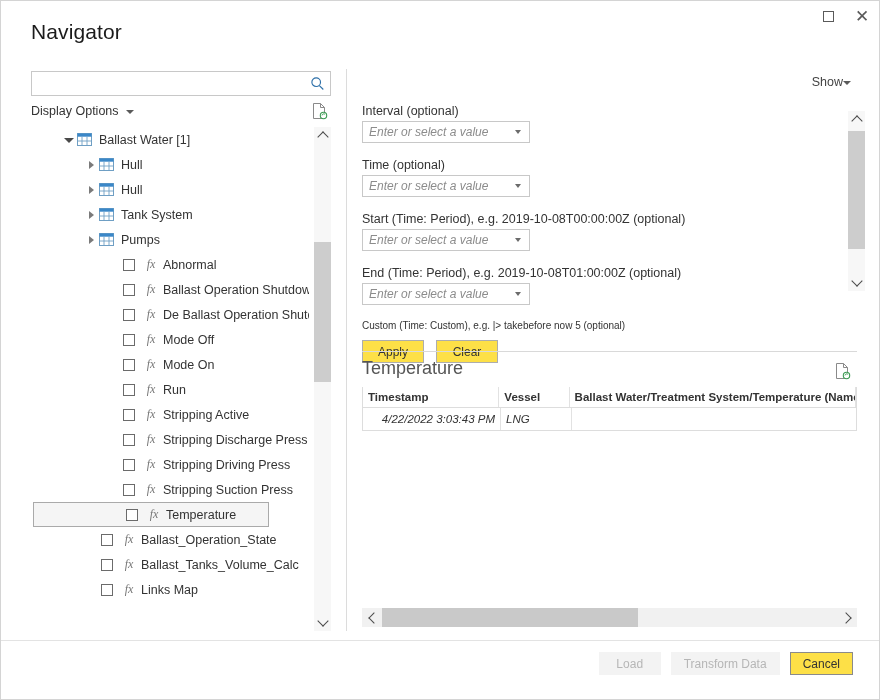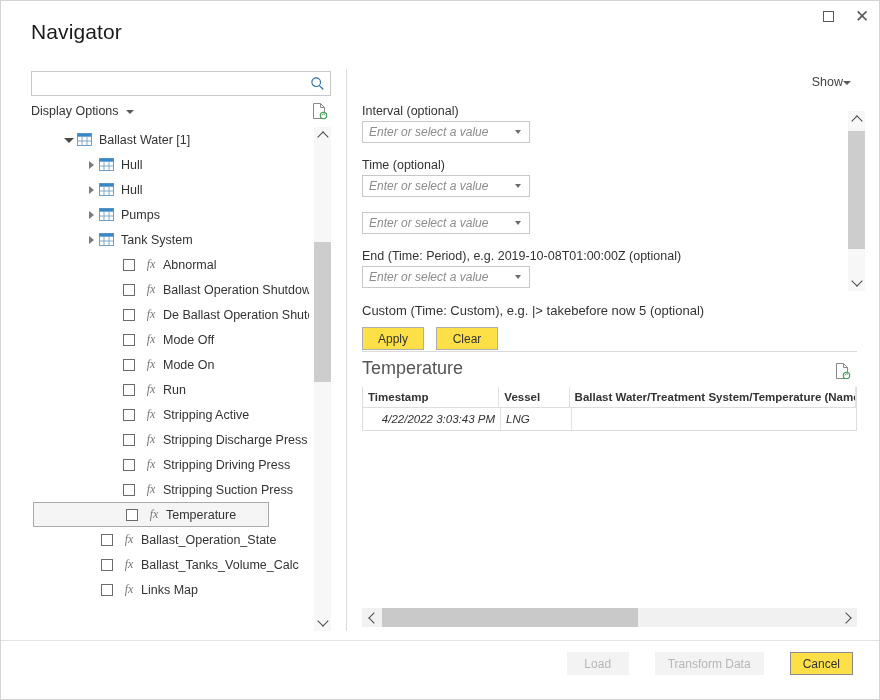--- a/index.html
+++ b/index.html
@@ -160,21 +160,21 @@
   }
   .combo .arr {
     width: 22px; display: flex; align-items: center; justify-content: center;
   }
   .caret-tiny {
     width: 0; height: 0;
     border-left: 3.5px solid transparent;
     border-right: 3.5px solid transparent;
     border-top: 4px solid #6b6b6b;
   }
-  .custom-label { font-size: 13px; color: #333; margin-bottom: 9px; }
+  .custom-label { font-size: 10px; color: #333; margin-bottom: 9px; }
 
   .btn {
     height: 23px; min-width: 62px; padding: 0 12px;
     border: 1px solid #adadad; background: #fde047;
     font-family: "Liberation Sans", sans-serif; font-size: 12px; color: #333;
     cursor: pointer;
   }
   .btn-row { display: flex; gap: 12px; }
 
   .hr {
@@ -239,21 +239,21 @@
   .vscroll2 .arrow.up { top: 0; }
   .vscroll2 .arrow.down { bottom: 0; }
   .vscroll2 .thumb { position: absolute; left: 0; top: 20px; width: 17px; height: 118px; background: #cdcdcd; }
 
   
   .footer-sep {
     position: absolute; left: 0; right: 0; top: 639px; height: 1px; background: #e3e3e3;
   }
   .footer {
     position: absolute; right: 26px; top: 651px;
-    display: flex; gap: 26px; align-items: flex-end;
+    display: flex; gap: 10px; align-items: flex-end;
   }
   .btn-disabled {
     background: #f3f3f3; border: 1px solid #f3f3f3; color: #b6b6b6; cursor: default;
   }
   .btn-cancel { border: 1px solid #8a8a8a; min-width: 62px; }
   .btn-wide { min-width: 96px; }
 </style>
 </head>
 <body>
 
@@ -347,36 +347,36 @@
           </span>
           <span class="tbl-icon">
             <svg width="15" height="13" viewBox="0 0 15 13">
               <rect x="0.5" y="0.5" width="14" height="12" fill="#fff" stroke="#6f9fc4" stroke-width="1"></rect>
               <rect x="0.5" y="0.5" width="14" height="3.2" fill="#3a87c8"></rect>
               <line x1="5" y1="3.7" x2="5" y2="12.5" stroke="#6f9fc4" stroke-width="0.9"></line>
               <line x1="10" y1="3.7" x2="10" y2="12.5" stroke="#6f9fc4" stroke-width="0.9"></line>
               <line x1="0.5" y1="8" x2="14.5" y2="8" stroke="#6f9fc4" stroke-width="0.9"></line>
             </svg>
           </span>
-          <span>Pumps</span>
+          <span>Tank System</span>
         </div>
         <div class="tree-row" style="padding-left: 52px;">
           <span class="expander">
             <span class="tri-right"></span>
           </span>
           <span class="tbl-icon">
             <svg width="15" height="13" viewBox="0 0 15 13">
               <rect x="0.5" y="0.5" width="14" height="12" fill="#fff" stroke="#6f9fc4" stroke-width="1"></rect>
               <rect x="0.5" y="0.5" width="14" height="3.2" fill="#3a87c8"></rect>
               <line x1="5" y1="3.7" x2="5" y2="12.5" stroke="#6f9fc4" stroke-width="0.9"></line>
               <line x1="10" y1="3.7" x2="10" y2="12.5" stroke="#6f9fc4" stroke-width="0.9"></line>
               <line x1="0.5" y1="8" x2="14.5" y2="8" stroke="#6f9fc4" stroke-width="0.9"></line>
             </svg>
           </span>
-          <span>Tank System</span>
+          <span>Pumps</span>
         </div>
         <div class="tree-row" style="padding-left: 92px;">
           <span class="chk"></span>
           <span class="fx-icon">fx</span>
           <span>Abnormal</span>
         </div>
         <div class="tree-row" style="padding-left: 92px;">
           <span class="chk"></span>
           <span class="fx-icon">fx</span>
           <span>Ballast Operation Shutdown</span>
@@ -469,20 +469,21 @@
           <span class="caret-tiny"></span>
         </span>
       </div>
       <div class="field-label">Time (optional)</div>
       <div class="combo">
         <span class="ph">Enter or select a value</span>
         <span class="arr">
           <span class="caret-tiny"></span>
         </span>
       </div>
+      <div class="field-label">Start (Time: Period), e.g. 2019-10-08T00:00:00Z (optional)</div>
       <div class="combo">
         <span class="ph">Enter or select a value</span>
         <span class="arr">
           <span class="caret-tiny"></span>
         </span>
       </div>
       <div class="field-label">End (Time: Period), e.g. 2019-10-08T01:00:00Z (optional)</div>
       <div class="combo">
         <span class="ph">Enter or select a value</span>
         <span class="arr">

